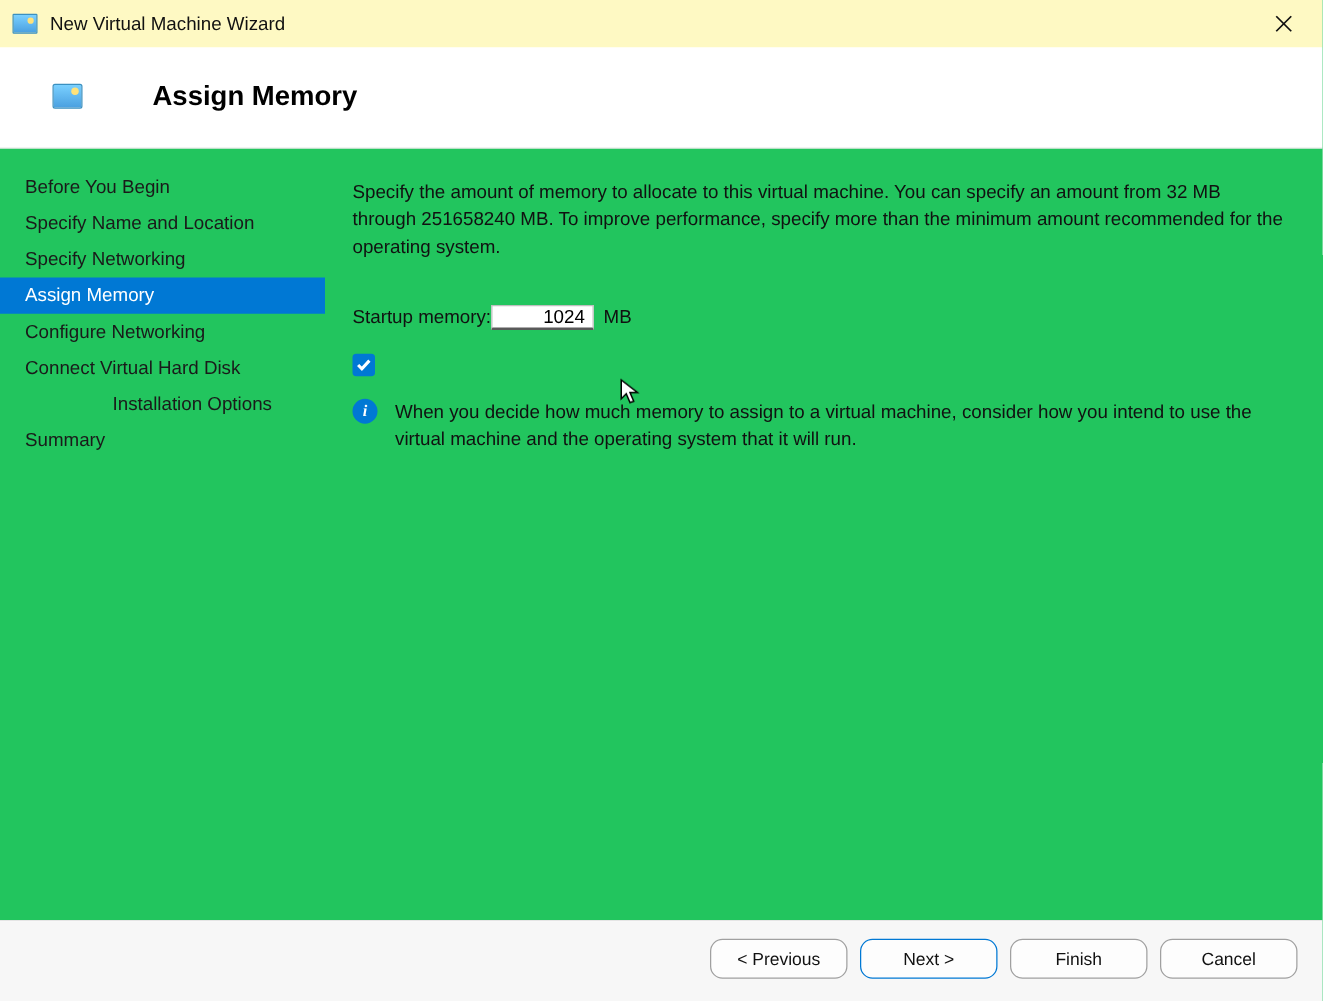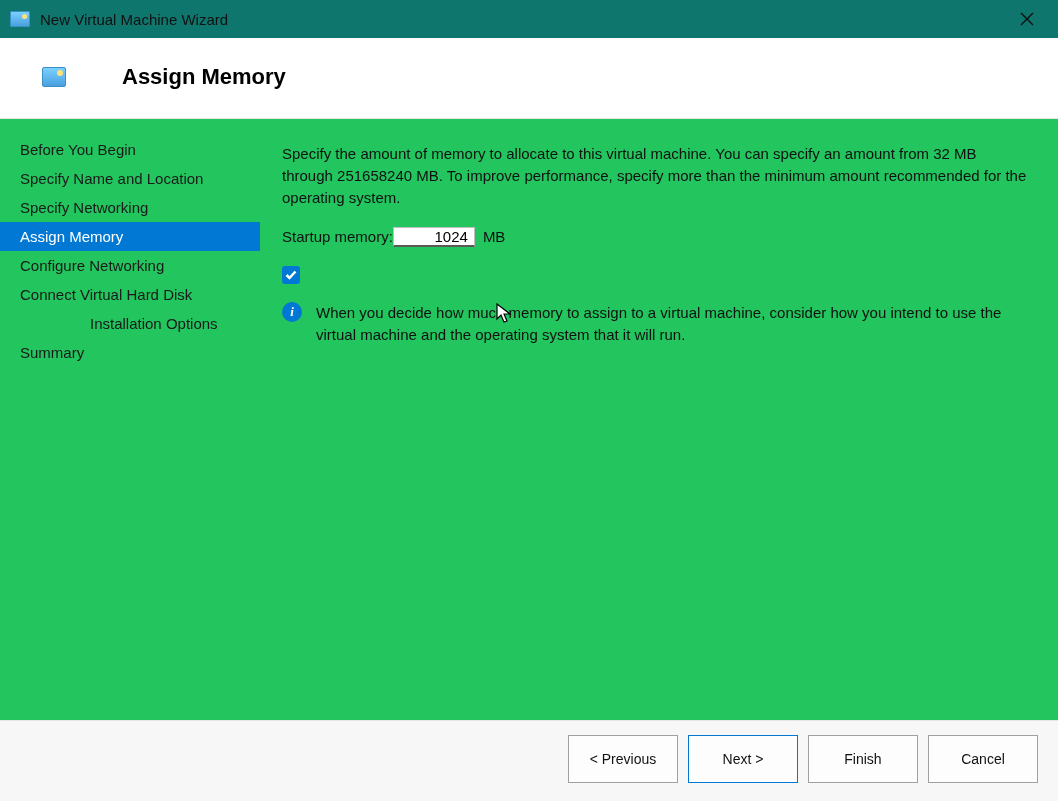--- a/index.html
+++ b/index.html
@@ -14,21 +14,21 @@
       height: 801px;
       overflow: hidden;
       display: flex;
       flex-direction: column;
     }
     .titlebar {
       height: 38px;
       display: flex;
       align-items: center;
       padding: 0 8px 0 10px;
-      background: #0f766e;
+      background: #fef9c3;
     }
     .titlebar .app-icon {
       width: 20px;
       height: 16px;
       background: linear-gradient(180deg, #7ad0ff 0%, #4aa0e0 100%);
       border: 1px solid #3a90c0;
       border-radius: 1px;
       margin-right: 10px;
       position: relative;
     }
@@ -119,21 +119,21 @@
       margin-left: 48px;
     }
     .content {
       flex: 1;
       padding: 24px 30px 10px 22px;
       font-size: 15px;
       color: #111;
       line-height: 1.45;
     }
     .content .intro {
-      margin-bottom: 18px;
+      margin-bottom: 35px;
     }
     .memory-row {
       display: flex;
       align-items: center;
       margin-bottom: 18px;
     }
     .memory-row label {
     }
     .memory-row input {
       width: 82px;
@@ -194,23 +194,23 @@
     }
     .footer {
       background: #f7f7f7;
       padding: 14px 20px 18px;
       display: flex;
       justify-content: flex-end;
       gap: 10px;
     }
     .btn {
       min-width: 110px;
-      height: 48px;
+      height: 32px;
       border: 1px solid #a0a0a0;
-      border-radius: 0;
+      border-radius: 10px;
       background: #fdfdfd;
       font-size: 14px;
       color: #111;
       cursor: pointer;
       padding: 0 14px;
     }
     .btn.primary {
       border: 1.5px solid #0078d4;
     }
     .cursor {

